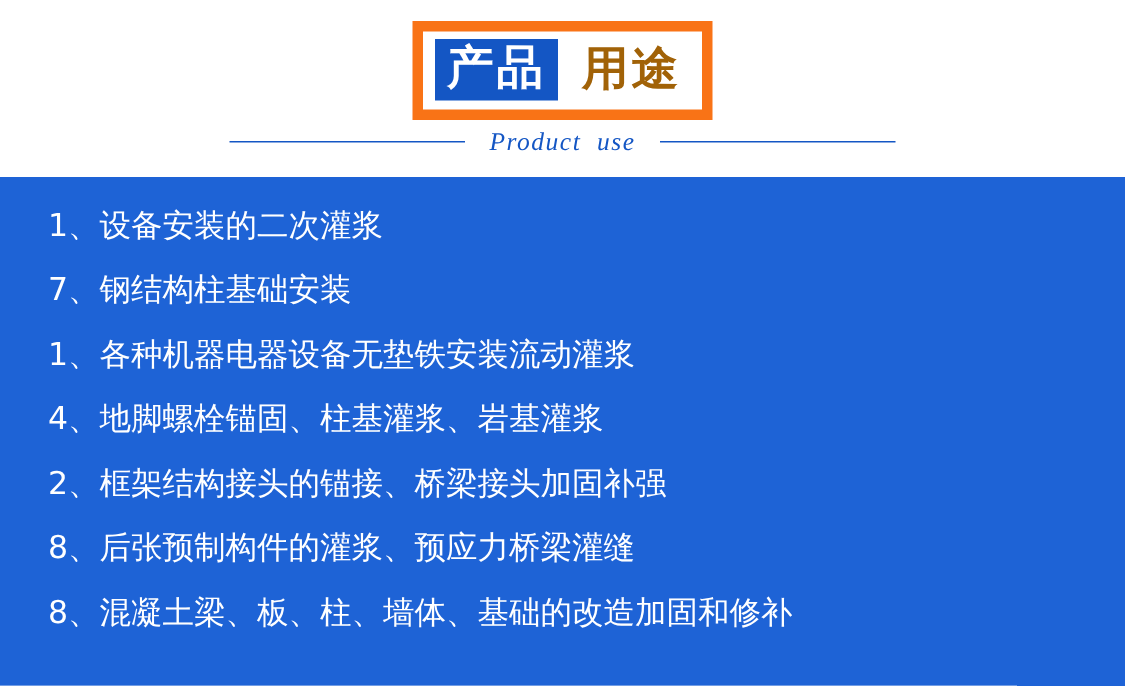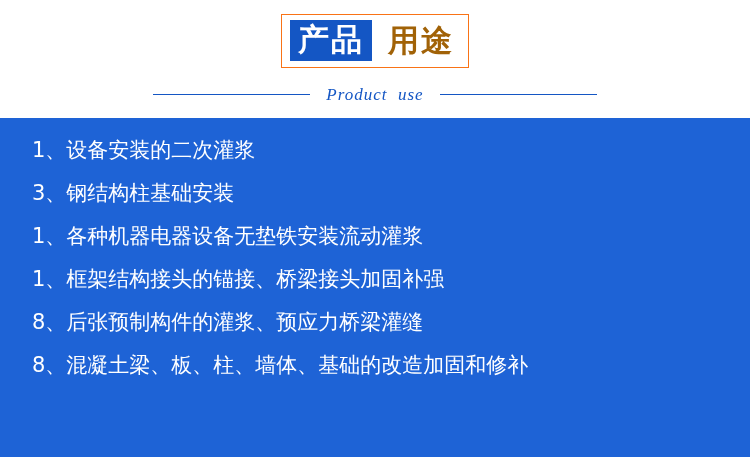--- a/index.html
+++ b/index.html
@@ -33,21 +33,21 @@
     top: 14px;
     display: flex;
     justify-content: center;
     align-items: center;
   }
   .title-box {
     position: relative;
     display: flex;
     align-items: center;
     padding: 5px 8px 6px 8px;
-    border: 1px solid #f97316;
+    border: 7px solid #f97316;
   }
   .title-cn {
     font-family: "DejaVu Sans", "Liberation Sans", sans-serif;
     font-size: 31px;
     font-weight: bold;
     color: #a16207;
     letter-spacing: 2px;
     line-height: 1;
     padding: 0 6px;
   }
@@ -128,21 +128,22 @@
     <div class="subrule">
       <span class="rule-line"></span>
       <span class="subtitle">Product  use</span>
       <span class="rule-line"></span>
     </div>
   </div>
 
   <div class="panel">
     <ul class="list">
       <li class="list-item">1、设备安装的二次灌浆</li>
-      <li class="list-item">3、钢结构柱基础安装</li>
+      <li class="list-item">7、钢结构柱基础安装</li>
       <li class="list-item">1、各种机器电器设备无垫铁安装流动灌浆</li>
-      <li class="list-item">1、框架结构接头的锚接、桥梁接头加固补强</li>
+      <li class="list-item">4、地脚螺栓锚固、柱基灌浆、岩基灌浆</li>
+      <li class="list-item">2、框架结构接头的锚接、桥梁接头加固补强</li>
       <li class="list-item">8、后张预制构件的灌浆、预应力桥梁灌缝</li>
       <li class="list-item">8、混凝土梁、板、柱、墙体、基础的改造加固和修补</li>
     </ul>
   </div>
 
 </div>
 
 </body></html>

